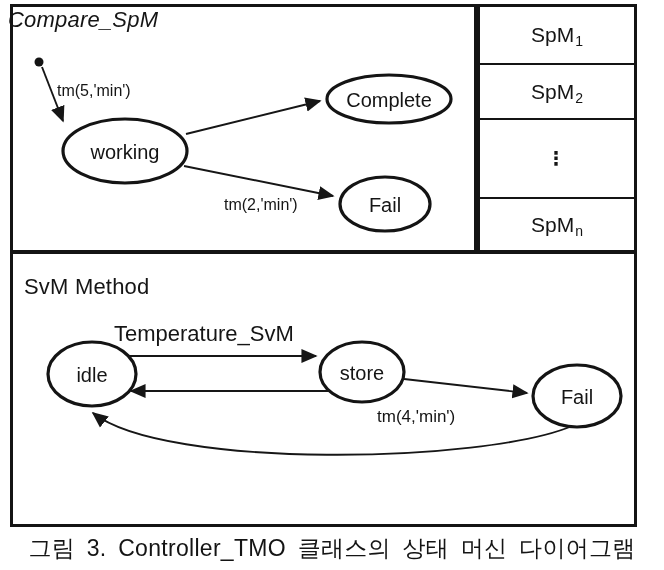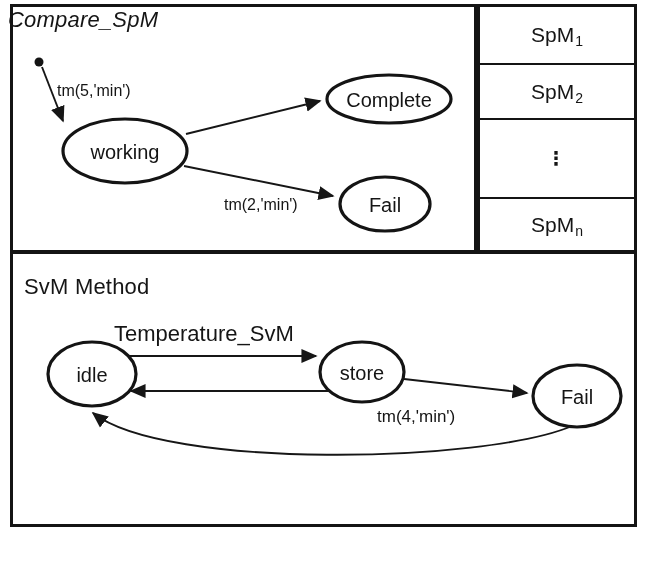--- a/index.html
+++ b/index.html
@@ -117,14 +117,15 @@
   <div class="lbl state-name" style="left:385px; top:205px;">Fail</div>
   <div class="lbl edge-label" style="left:184px; top:196px;margin-left:40px;">tm(2,'min')</div>
 
   <div class="lbl panel-title" style="left:24px; top:259px;margin-top:16px;">SvM Method</div>
   <div class="lbl edge-label" style="left:114px; top:322px; font-size:22px;">Temperature_SvM</div>
   <div class="lbl state-name" style="left:92px; top:375px;">idle</div>
   <div class="lbl state-name" style="left:362px; top:373px;">store</div>
   <div class="lbl edge-label" style="left:377px; top:408px; font-size:17px;">tm(4,'min')</div>
   <div class="lbl state-name" style="left:577px; top:397px;">Fail</div>
 
+  <div class="caption">그림 3. Controller_TMO 클래스의 상태 머신 다이어그램</div>
 
 </div>
 
 </body></html>

